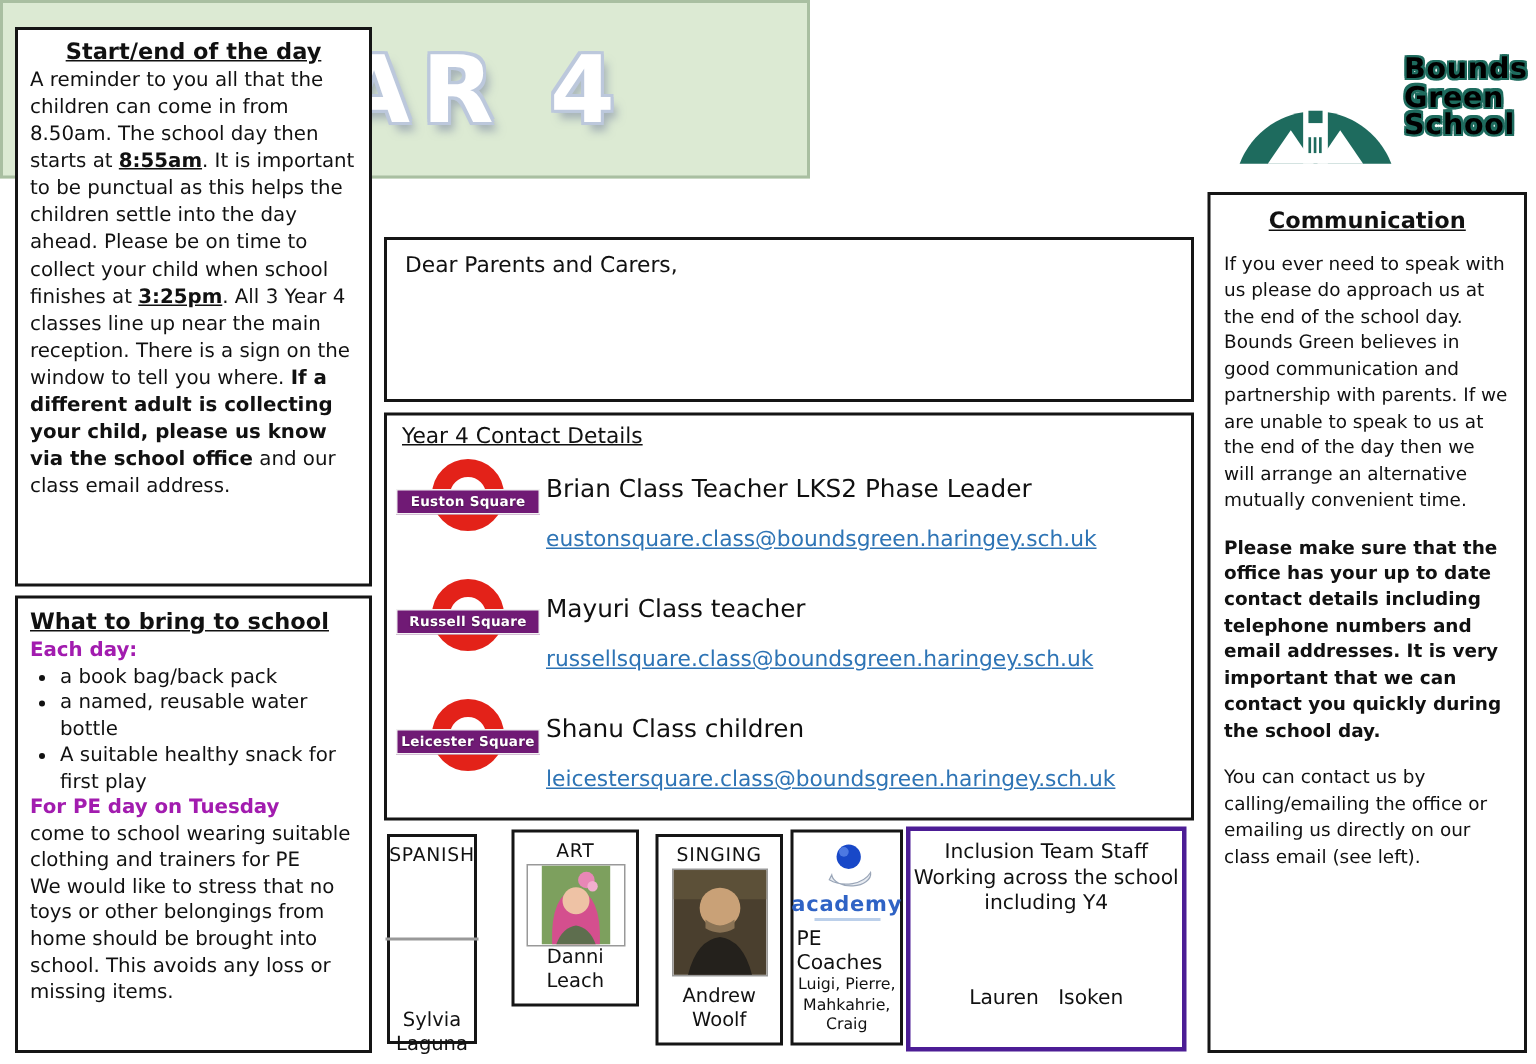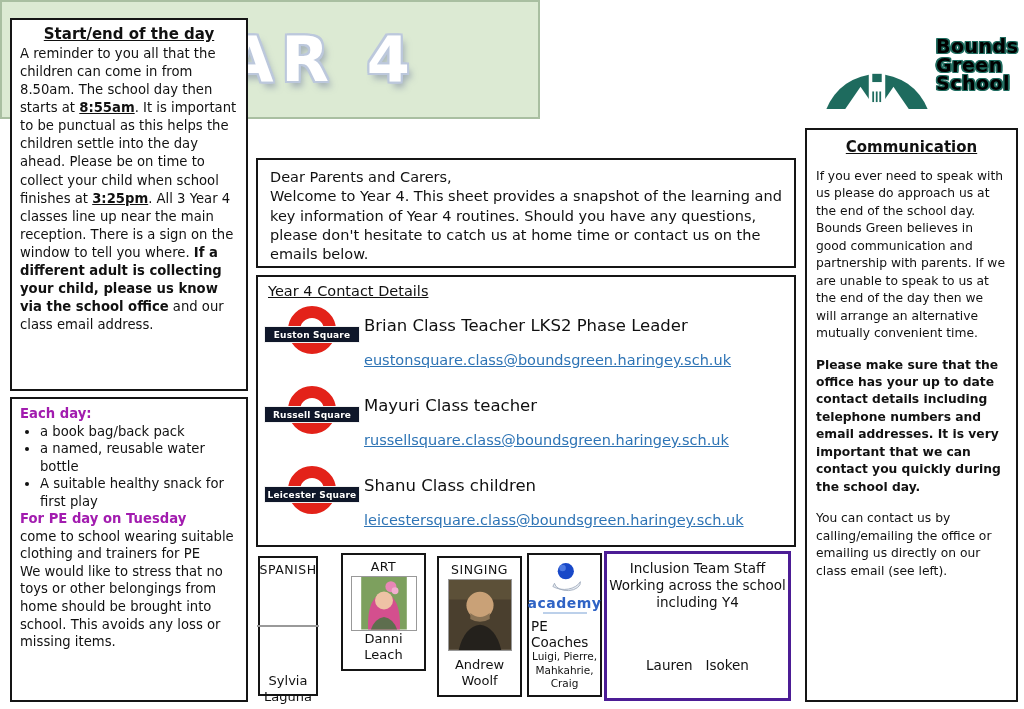--- a/index.html
+++ b/index.html
@@ -36,21 +36,21 @@
 
   
   #welcome-box { left:256px; top:158px; width:540px; height:110px; padding:8px 12px; font-size:14.5px; line-height:1.33; }
 
   
   #contact-box { left:256px; top:275px; width:540px; height:272px; padding:6px 10px 4px 6px; }
   #contact-box .title { font-size:14.5px; margin-left:4px; margin-bottom:2px; }
   .contact-row { display:flex; align-items:center; height:80px; }
   .roundel-wrap { position:relative; width:100px; height:78px; flex:0 0 100px; }
   .roundel-ring { position:absolute; left:24px; top:4px; width:48px; height:48px; border:12px solid #e32219; border-radius:50%; background:transparent; }
-  .roundel-bar { position:absolute; left:0px; top:24px; width:96px; height:17px; background:#0f172a; border:1px solid #f2f2f2; color:#fff; font-size:9px; font-weight:bold; display:flex; align-items:center; justify-content:center; letter-spacing:.2px; text-shadow:0 1px 1px rgba(0,0,0,.4); }
+  .roundel-bar { position:absolute; left:0px; top:24px; width:96px; height:17px; background:#701a75; border:1px solid #f2f2f2; color:#fff; font-size:9px; font-weight:bold; display:flex; align-items:center; justify-content:center; letter-spacing:.2px; text-shadow:0 1px 1px rgba(0,0,0,.4); }
   .contact-text { display:flex; flex-direction:column; gap:17px; padding-top:2px; }
   .teacher { font-size:16.5px; color:#101010; }
   .email { font-size:14.5px; color:#2e74b5; text-decoration:underline; cursor:pointer; }
 
   
   .staff-card { display:flex; flex-direction:column; align-items:center; padding:4px 2px; }
   #card-spanish { left:258px; top:556px; width:60px; height:140px;gap:46px; }
   #card-art     { left:341px; top:553px; width:85px; height:118px; }
   #card-singing { left:437px; top:556px; width:85px; height:141px; }
   #card-academy { left:527px; top:553px; width:75px; height:144px; }
@@ -82,38 +82,38 @@
 <body>
 
 <div id="canvas">
 
   <div class="box" id="start-end-box">
     <div class="title b u">Start/end of the day</div>
     <div class="body"><span>A reminder to you all that the children can come in from 8.50am. The school day then starts at </span><span class="b u">8:55am</span><span>. It is important to be punctual as this helps the children settle into the day ahead. Please be on time to collect your child when school finishes at </span><span class="b u">3:25pm</span><span>.  All 3 Year 4 classes line up near the main reception. There is a sign on the window to tell you where.   </span><span class="b">If a different adult is collecting your child, please us know via the school office</span><span> and our class email address.</span></div>
   </div>
 
   <div class="box" id="bring-box">
+    <div class="title b u">What to bring to school</div>
     <div class="txt red">Each day:</div>
     <ul>
       <li>a book bag/back pack</li>
       <li>a named, reusable water bottle</li>
       <li>A suitable healthy snack for first play</li>
     </ul>
     <div class="txt red">For PE day on Tuesday</div>
     <div class="txt">come to school wearing suitable clothing and trainers for PE</div>
     <div class="txt">We would like to stress that no toys or other belongings from home should be brought into school. This avoids any loss or missing items.</div>
   </div>
 
   <div id="banner">
     <div class="big">YEAR 4</div>
   </div>
 
   <div class="box" id="welcome-box">
     <div>Dear Parents and Carers,</div>
-    <div>Welcome to Year 4. This sheet provides a snapshot of the learning and key information of Year 4 routines.  Should you have any questions, please don't hesitate to catch us at home time or contact us on the emails below.</div>
   </div>
 
   <div class="box" id="contact-box">
     <div class="title u">Year 4 Contact Details</div>
 
     <div class="contact-row">
       <div class="roundel-wrap">
         <div class="roundel-ring"></div>
         <div class="roundel-bar">Euston Square</div>
       </div>

